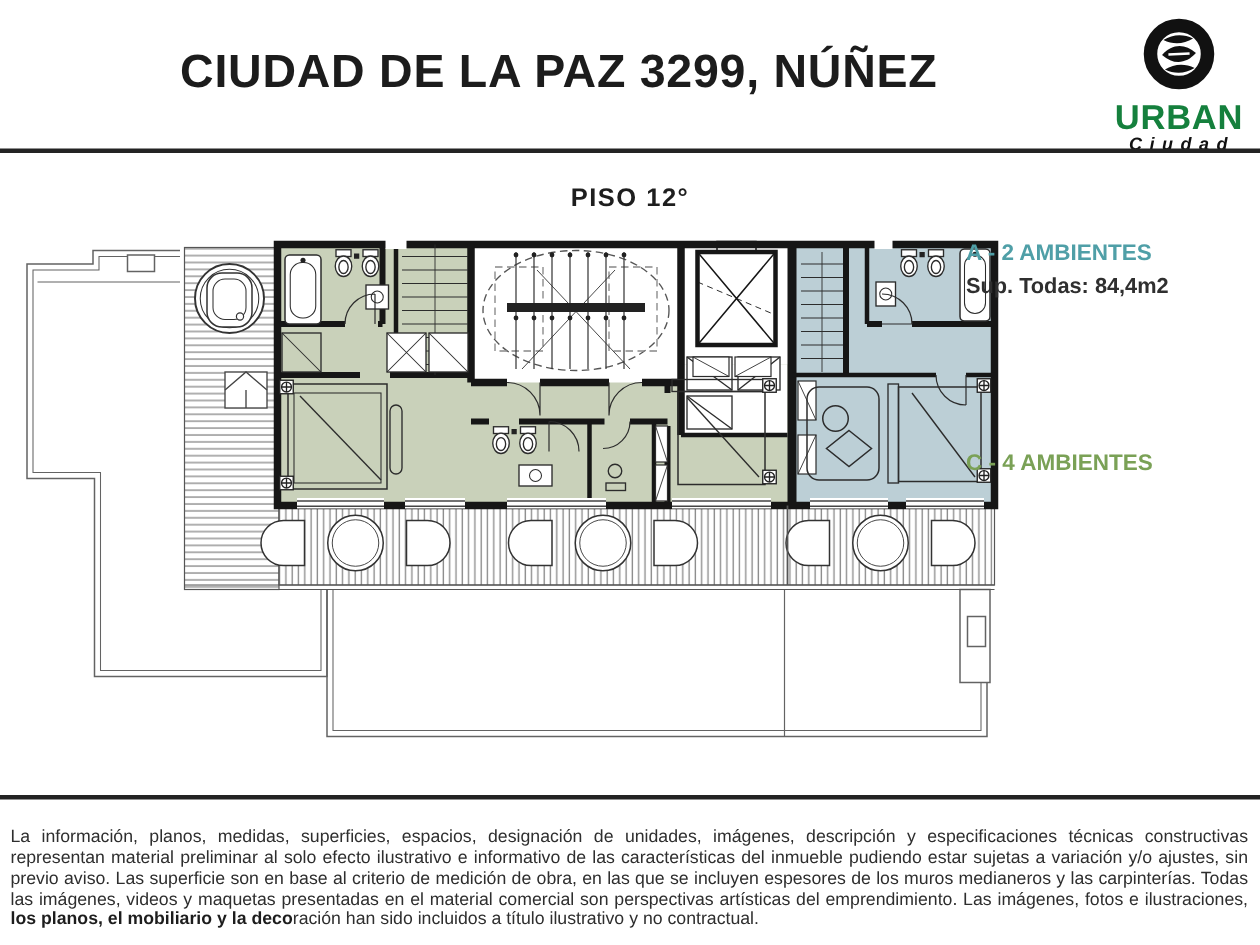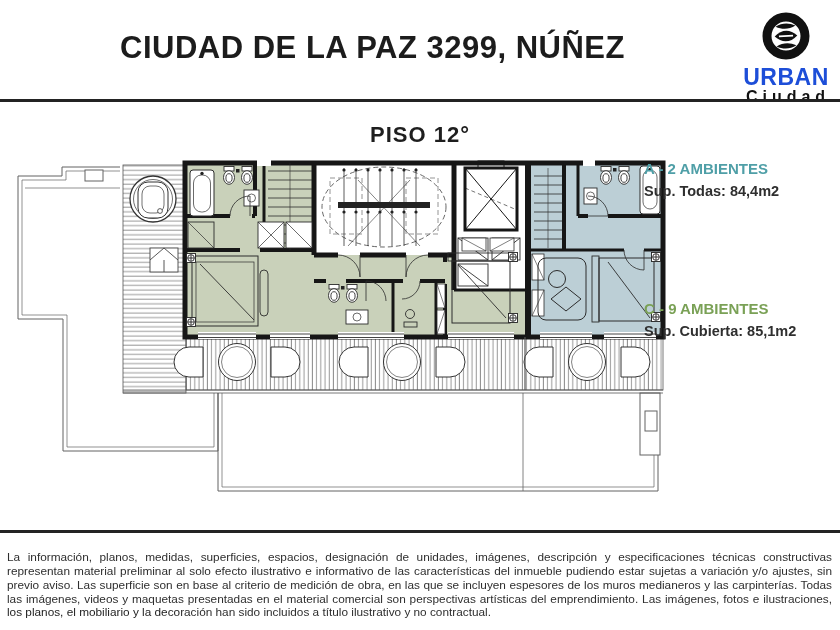--- a/index.html
+++ b/index.html
@@ -3,38 +3,38 @@
 <meta charset="utf-8">
 <style>
   html,body{margin:0;padding:0;background:#fff;}
   .page{position:relative;width:840px;height:630px;background:#fff;overflow:hidden;
         font-family:"Liberation Sans",sans-serif;color:#1d1d1b;}
   
   .title{position:absolute;top:30px;left:0;width:745px;text-align:center;
          font-size:31px;font-weight:800;letter-spacing:.5px;color:#1c1c1c;margin:0;}
   .rule-top{position:absolute;top:99px;left:0;width:840px;height:3px;background:#232323;}
   .logo{position:absolute;top:10px;right:4px;width:100px;text-align:center;}
-  .logo .brand{font-size:23px;font-weight:700;letter-spacing:.5px;color:#1d4ed8;line-height:22px;}
-  .logo .sub{font-size:16px;font-weight:600;letter-spacing:5px;color:#111;margin-left:4px;}
+  .logo .brand{font-size:23px;font-weight:700;letter-spacing:.5px;color:#15803d;line-height:22px;}
+  .logo .sub{font-size:12px;font-weight:600;letter-spacing:5px;color:#111;margin-left:4px;font-style:italic;}
   
   .floor-label{position:absolute;top:122px;left:0;width:840px;text-align:center;
-               font-size:22px;font-weight:700;letter-spacing:1px;color:#1e1e1e;}
+               font-size:17px;font-weight:700;letter-spacing:1px;color:#1e1e1e;}
   
   .plan{position:absolute;top:150px;left:8px;width:660px;height:372px;}
   
   .unit-info{position:absolute;left:644px;width:162px;font-size:14.5px;line-height:21px;}
   .unit-info .u-head{font-weight:700;font-size:15px;margin-bottom:2px;}
   .unit-info .u-line{font-weight:600;color:#2f2f2f;}
   #info-a{top:158px;} #info-a .u-head{color:#4f9fa7;}
   #info-c{top:298px;} #info-c .u-head{color:#7aa156;}
   
   .rule-bottom{position:absolute;top:530px;left:0;width:840px;height:2.5px;background:#232323;}
   .disclaimer{position:absolute;top:539px;left:7px;right:8px;text-align:justify;
               font-size:11.8px;line-height:13.9px;color:#2e2e2e;font-weight:400;}
-  .disclaimer b{font-weight:400;color:#1d1d1d;}
+  .disclaimer b{font-weight:700;color:#1d1d1d;}
 </style>
 </head>
 <body>
 
 <div class="page">
 
   <h1 class="title">CIUDAD DE LA PAZ 3299, NÚÑEZ</h1>
 
   <div class="logo">
     <svg width="52" height="52" viewBox="0 0 52 52">
@@ -301,20 +301,19 @@
 
       <path d="M616,100 A20,20 0 0 0 636,120 M636,100 V120" stroke-width="0.8"></path>
     </g>
   </svg>
 
   <div class="unit-info" id="info-a">
     <div class="u-head">A - 2 AMBIENTES</div>
     <div class="u-line">Sup. Todas: 84,4m2</div>
   </div>
   <div class="unit-info" id="info-c">
-    <div class="u-head">C - 9 AMBIENTES</div>
-    <div class="u-line">Sup. Cubierta: 85,1m2</div>
+    <div class="u-head">C - 4 AMBIENTES</div>
   </div>
 
   <div class="rule-bottom"></div>
   <p class="disclaimer"><span>La información, planos, medidas, superficies, espacios, designación de unidades, imágenes, descripción y especificaciones técnicas constructivas representan material preliminar al solo efecto ilustrativo e informativo de las características del inmueble pudiendo estar sujetas a variación y/o ajustes, sin previo aviso. Las superficie son en base al criterio de medición de obra, en las que se incluyen espesores de los muros medianeros y las carpinterías. Todas las imágenes, videos y maquetas presentadas en el material comercial son perspectivas artísticas del emprendimiento. Las imágenes, fotos e ilustraciones, </span><b>los planos, el mobiliario y la deco</b><span>ración han sido incluidos a título ilustrativo y no contractual.</span></p>
 
 </div>
 
 </body></html>

